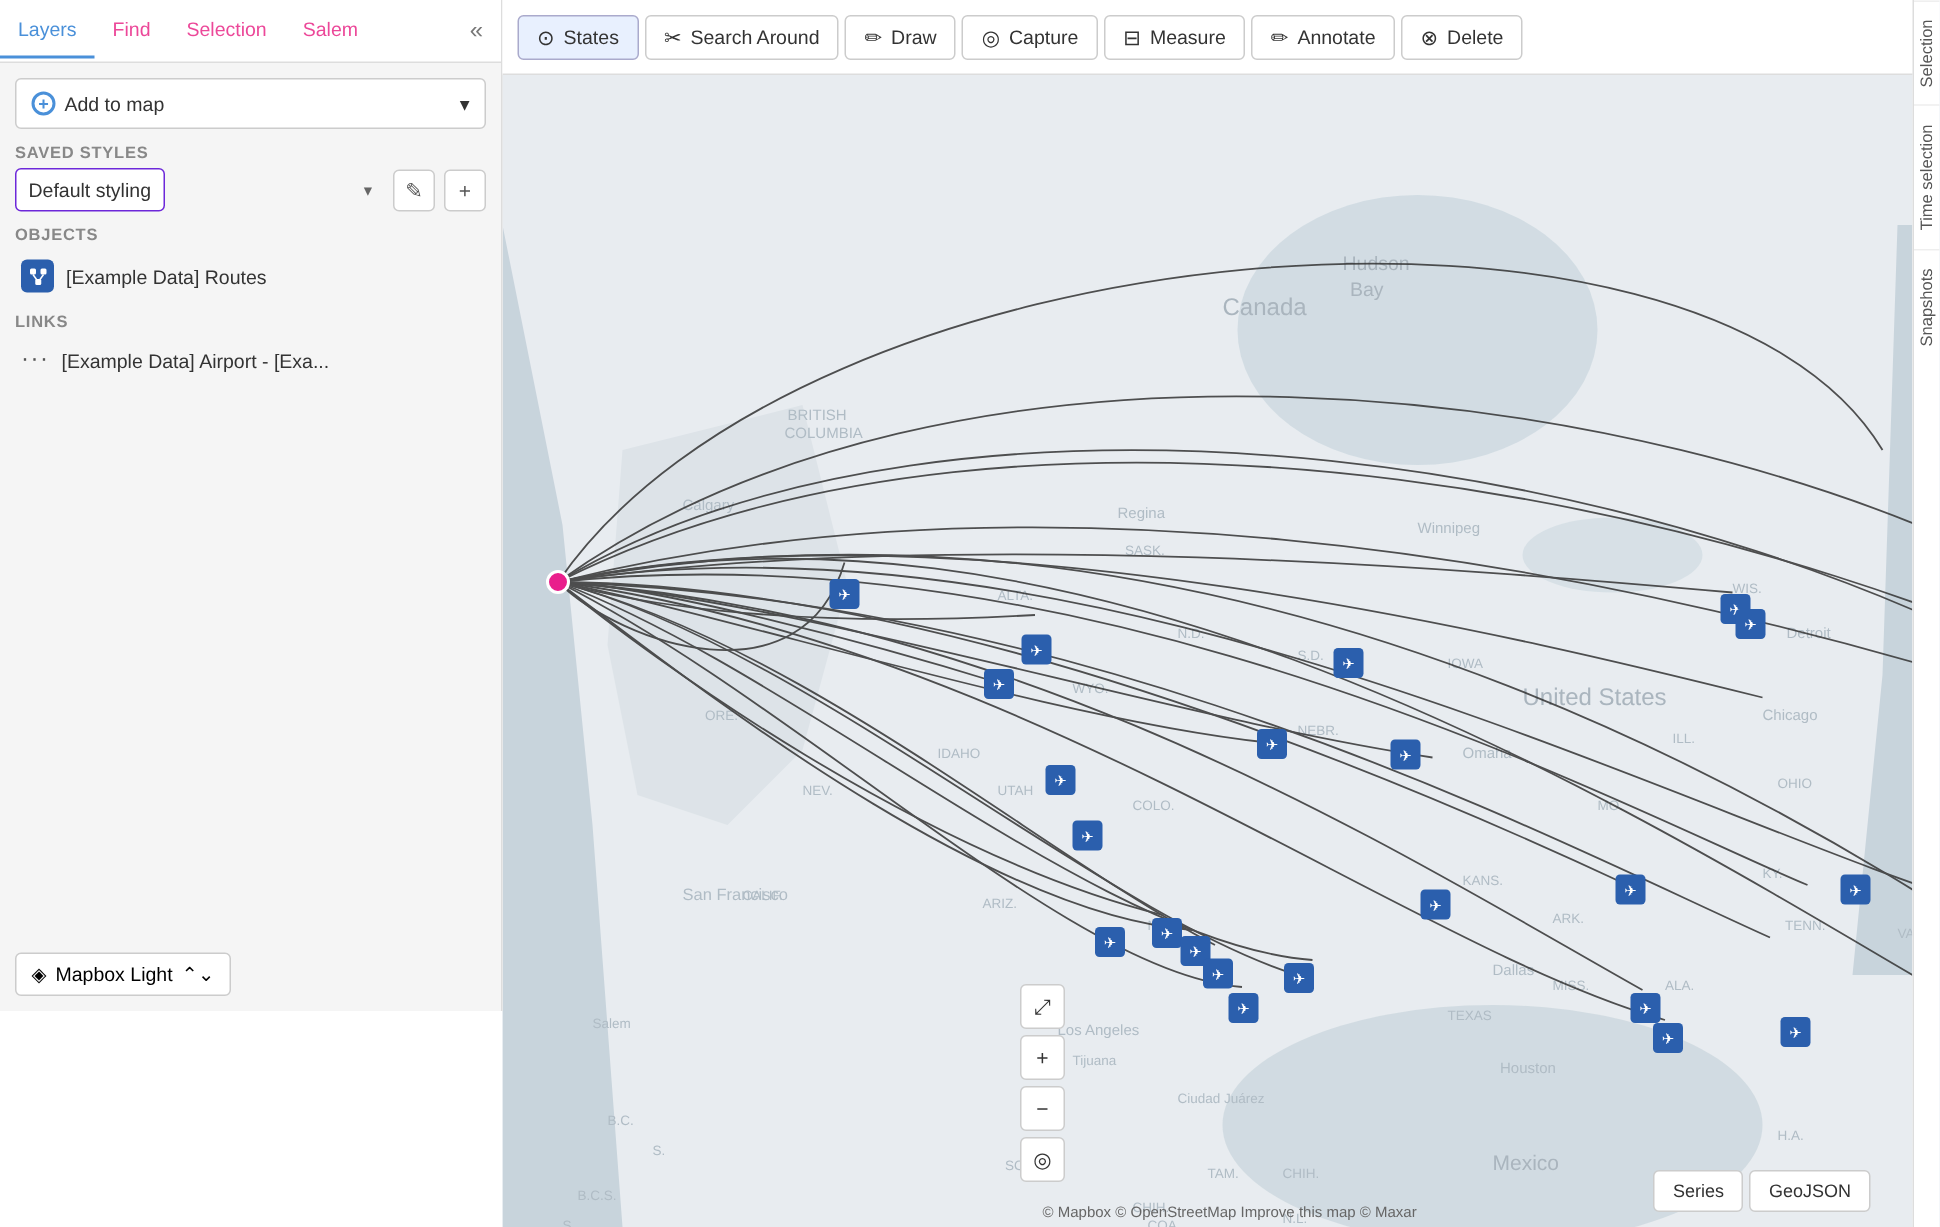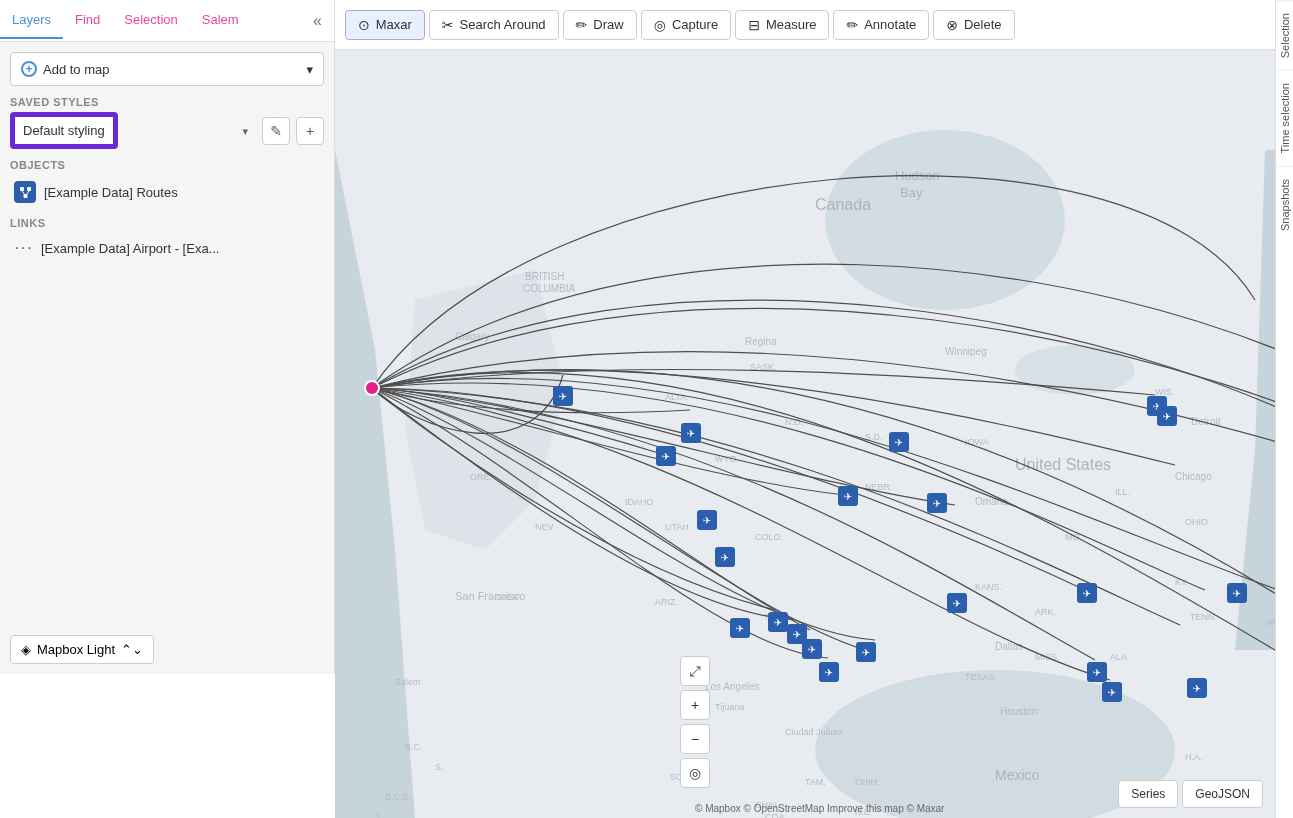--- a/index.html
+++ b/index.html
@@ -146,21 +146,21 @@
 
     .saved-styles-row {
       display: flex;
       align-items: center;
       gap: 6px;
       margin-bottom: 10px;
     }
     .saved-styles-select {
       flex: 1;
       padding: 6px 8px;
-      border: 5px solid #6d28d9;
+      border: 1px solid #6d28d9;
       border-radius: 4px;
       background: #fff;
       font-size: 13px;
       color: #333;
       cursor: pointer;
       appearance: none;
       -webkit-appearance: none;
     }
     .saved-styles-select-wrapper {
       flex: 1;
@@ -270,21 +270,21 @@
       display: flex; align-items: center; justify-content: center;
       cursor: pointer;
       font-size: 14px;
       color: #333;
     }
 
     
     .bottom-right-btns {
       position: absolute;
       bottom: 10px;
-      right: 12px;
+      right: 28px;
       display: flex;
       gap: 4px;
       z-index: 50;
     }
     .bottom-btn {
       padding: 6px 12px;
       background: #fff;
       border: 1px solid #ccc;
       border-radius: 4px;
       font-size: 12px;
@@ -367,21 +367,21 @@
   <div class="map-style-selector">
     <span>◈</span>
     <span>Mapbox Light</span>
     <span>⌃⌄</span>
   </div>
 </div>
 
 <div class="toolbar">
   <button class="toolbar-btn active">
     <span class="btn-icon">⊙</span>
-    <span>Maxar</span>
+    <span>States</span>
   </button>
   <button class="toolbar-btn">
     <span class="btn-icon">✂</span>
     <span>Search Around</span>
   </button>
   <button class="toolbar-btn">
     <span class="btn-icon">✏</span>
     <span>Draw</span>
   </button>
   <button class="toolbar-btn">

